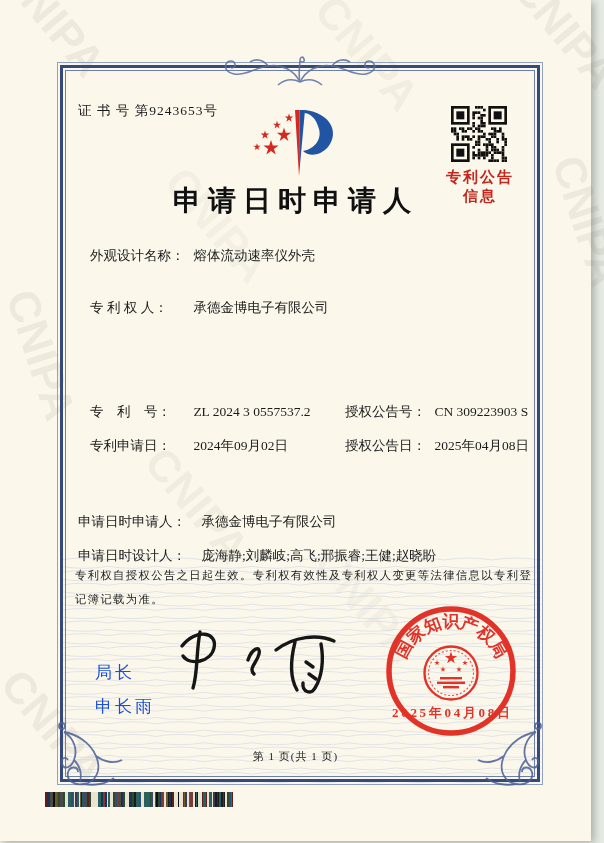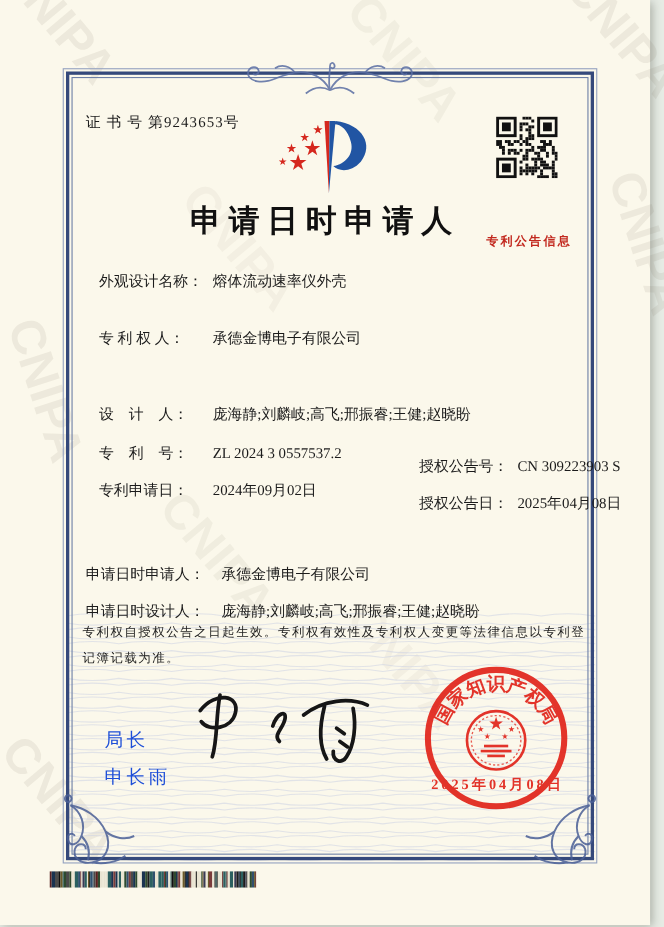--- a/index.html
+++ b/index.html
@@ -13,29 +13,29 @@
            border:1px solid #93a1c0; z-index:2; }
   .frame-inner { position:absolute; left:2px; top:2px; right:2px; bottom:2px;
                  border:3px solid #35497b; }
   .frame-inner2 { position:absolute; left:2px; top:2px; right:2px; bottom:2px;
                   border:1px solid #6d7fa6; }
   .waves { position:absolute; left:60px; top:556px; width:481px; height:227px; z-index:2; }
   .content { position:absolute; left:0; top:0; width:591px; height:613px; z-index:3; }
   .cert-no { position:absolute; left:78px; top:102px; font-size:13.5px; letter-spacing:1px; color:#1b1b1b; }
   .logo { position:absolute; left:238px; top:104px; width:132px; height:80px; }
   .qr { position:absolute; left:451px; top:106px; width:56px; height:56px; }
-  .qr-caption { position:absolute; left:440px; top:168px; width:80px; text-align:right;
-                font-size:11px; letter-spacing:2px; color:#c2281e; font-weight:bold;margin-top:44px; }
+  .qr-caption { position:absolute; left:440px; top:168px; width:80px; text-align:center;
+                font-size:15px; letter-spacing:2px; color:#c2281e; font-weight:bold; }
   .title { position:absolute; left:0; top:182px; width:591px; text-align:center;
            font-size:28px; font-weight:bold; letter-spacing:7px; color:#101010; }
   .row { position:absolute; left:90px; width:470px; font-size:13.5px; color:#1b1b1b; white-space:nowrap; }
   .row-wide { position:absolute; left:78px; width:480px; font-size:13.5px; color:#1b1b1b; white-space:nowrap; }
   .lab { display:inline-block; width:100px; }
   .lab-auto { display:inline-block; margin-right:12px;margin-top:32px; }
-  .pair2 { position:absolute; left:255px; top:12px;margin-left:36px; }
+  .pair2 { position:absolute; left:255px; top:0; }
   .pair2 .lab { width:86px; }
   .legal { position:absolute; left:75px; top:563px; width:458px; font-size:11.3px;
            letter-spacing:1.4px; line-height:2.15; color:#1c1c1c; }
   .legal .l1 { text-indent:2em; }
   .sig-block { position:absolute; left:95px; top:656px; font-size:17px; letter-spacing:3px; color:#1d4ed8; line-height:2; }
   .signature { position:absolute; left:168px; top:620px; width:185px; height:90px; }
   .seal { position:absolute; left:377px; top:603px; width:150px; height:142px; }
   .footer { position:absolute; left:0; top:749px; width:591px; text-align:center;
             font-size:11px; letter-spacing:1px; color:#1c1c1c; }
   .barcode { position:absolute; left:45px; top:792px; width:188px; height:15px; z-index:3; }
@@ -291,24 +291,20 @@
     <div class="title">申请日时申请人</div>
 
     <div class="row" style="top:247px">
       <span class="lab">外观设计名称：</span>
       <span class="val">熔体流动速率仪外壳</span>
     </div>
     <div class="row" style="top:299px">
       <span class="lab">专 利 权 人：</span>
       <span class="val">承德金博电子有限公司</span>
     </div>
-    <div class="row" style="top:368px">
-      <span class="lab">设　计　人：</span>
-      <span class="val">庞海静;刘麟岐;高飞;邢振睿;王健;赵晓盼</span>
-    </div>
     <div class="row" style="top:403px">
       <span class="lab">专　利　号：</span>
       <span class="val">ZL 2024 3 0557537.2</span>
       <span class="pair2">
         <span class="lab">授权公告号：</span>
         <span class="val">CN 309223903 S</span>
       </span>
     </div>
     <div class="row" style="top:437px">
       <span class="lab">专利申请日：</span>
@@ -364,20 +360,21 @@
             <polygon points="82.00,63.60 82.65,65.60 84.76,65.60 83.05,66.84 83.70,68.85 82.00,67.61 80.30,68.85 80.95,66.84 79.24,65.60 81.35,65.60"></polygon>
             <polygon points="88.00,57.10 88.65,59.10 90.76,59.10 89.05,60.34 89.70,62.35 88.00,61.11 86.30,62.35 86.95,60.34 85.24,59.10 87.35,59.10"></polygon>
           </g>
         <rect x="63" y="74" width="22" height="2.4"></rect>
         <rect x="60" y="78.6" width="28" height="2.4"></rect>
         <rect x="66" y="83" width="16" height="2.4"></rect>
         <text x="74" y="114" font-size="13" font-weight="bold" fill="#e1251b" text-anchor="middle" textLength="118" font-family="'Liberation Serif','DejaVu Serif',serif">2025年04月08日</text>
       </g>
     </svg>
 
+    <div class="footer">第 1 页(共 1 页)</div>
 
     <svg class="barcode" id="barcode" viewBox="0 0 188 15" preserveAspectRatio="none">
         <rect x="0" y="0" width="2" height="15" fill="#5a2020"></rect>
         <rect x="2" y="0" width="3" height="15" fill="#1a3350"></rect>
         <rect x="5" y="0" width="3" height="15" fill="#4a4a4a"></rect>
         <rect x="8" y="0" width="2" height="15" fill="#101010"></rect>
         <rect x="10" y="0" width="2" height="15" fill="#6b5a2a"></rect>
         <rect x="12" y="0" width="1" height="15" fill="#2b6060"></rect>
         <rect x="13" y="0" width="2" height="15" fill="#2e4a2e"></rect>
         <rect x="15" y="0" width="3" height="15" fill="#4a4a4a"></rect>

